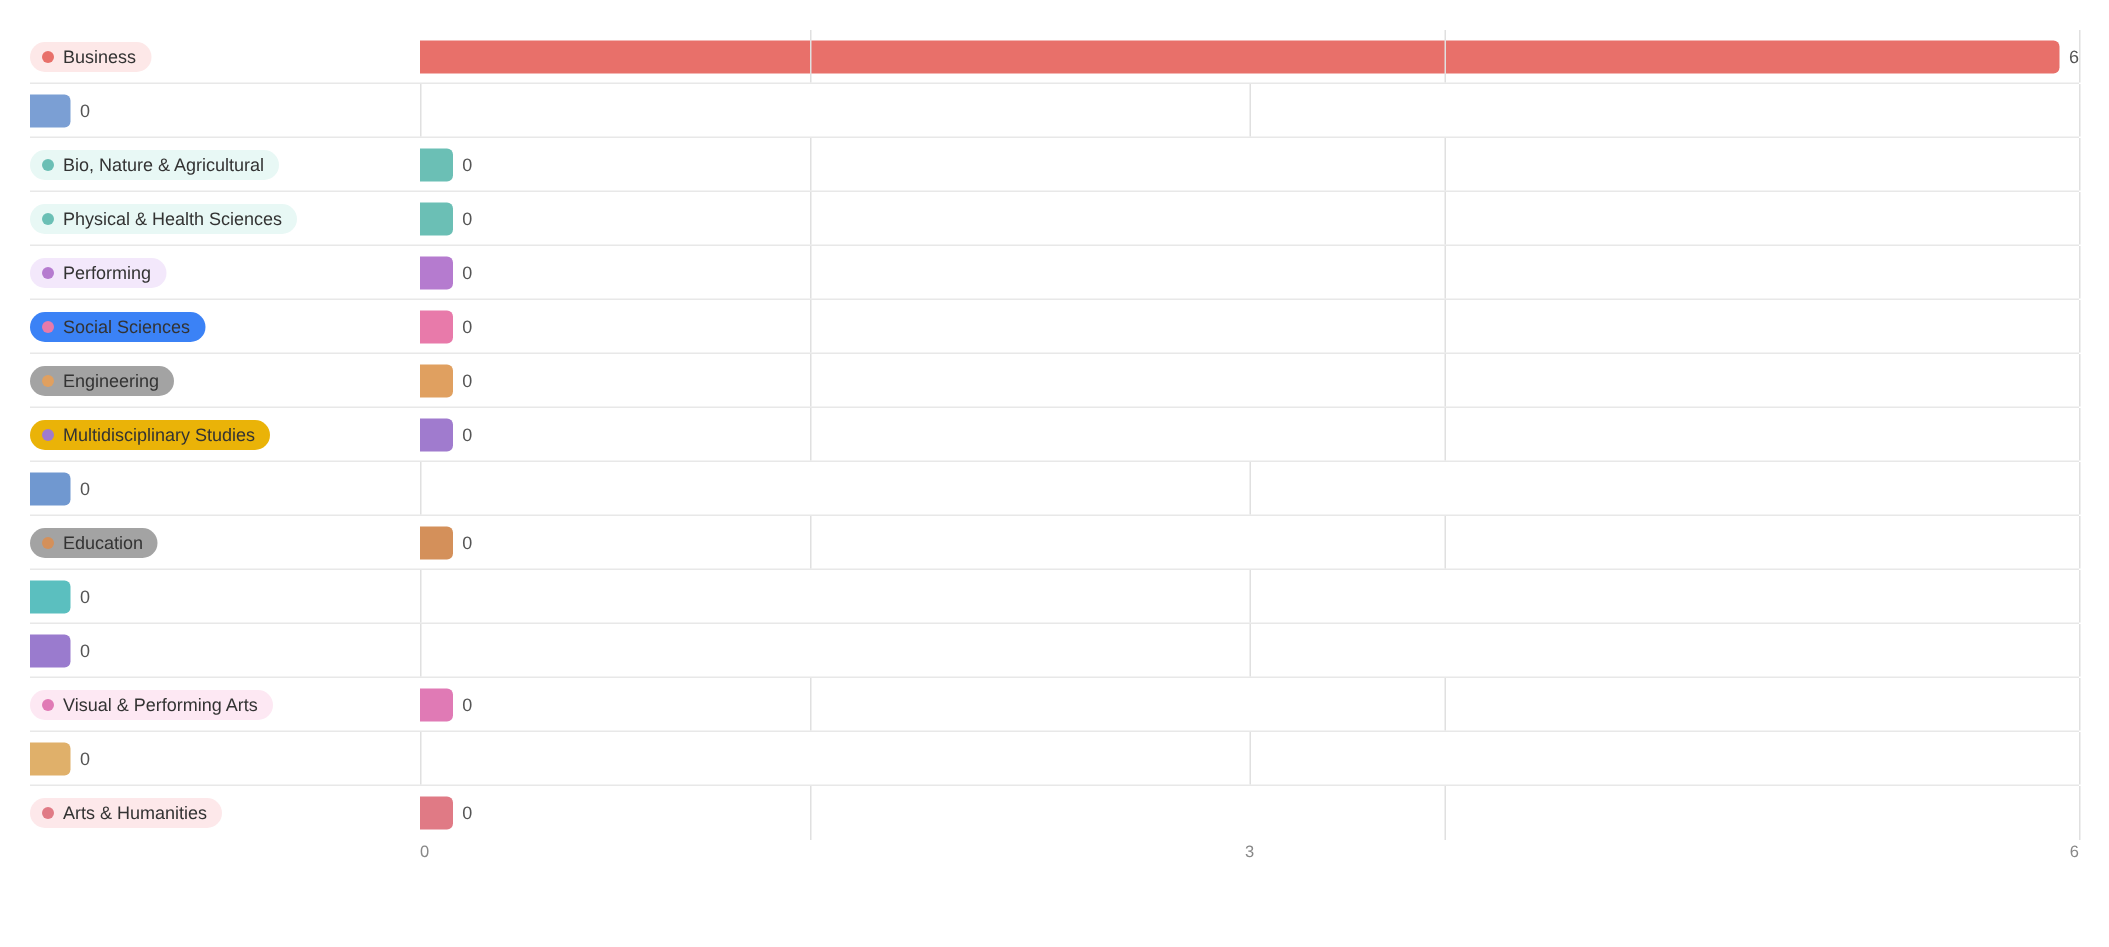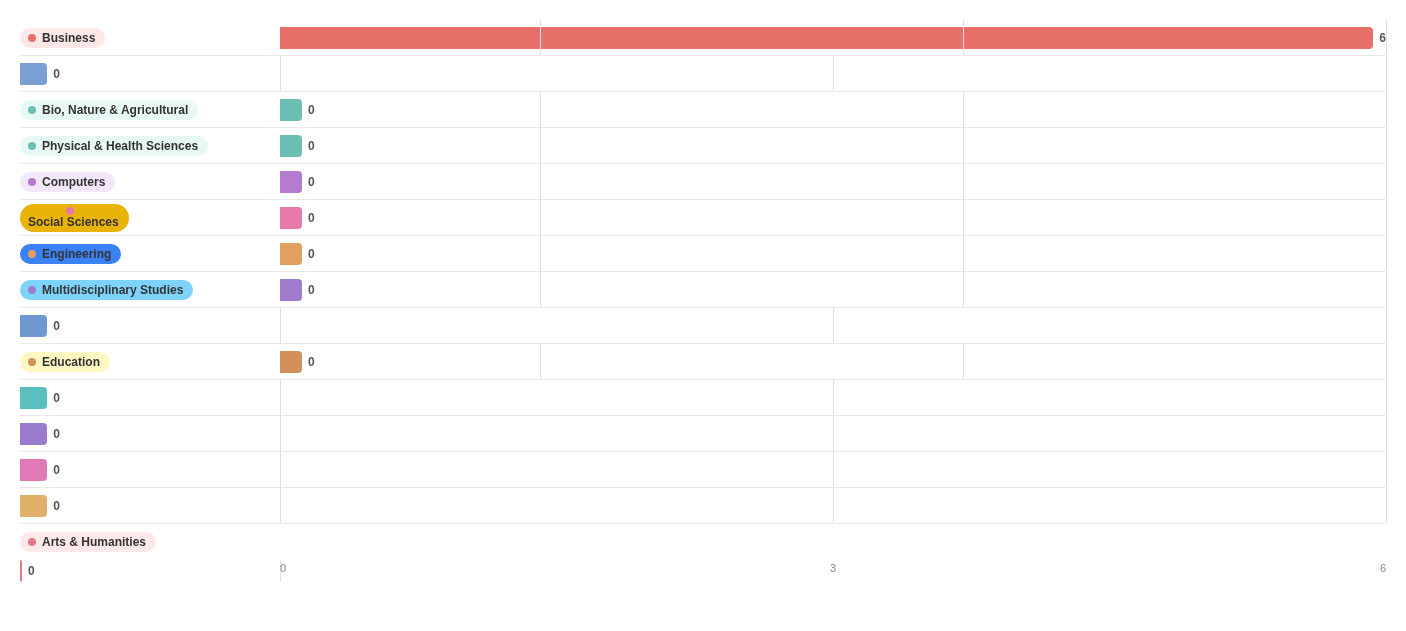--- a/index.html
+++ b/index.html
@@ -19,29 +19,27 @@
       margin-bottom: 4px;
     }
     .source-line {
       text-align: right;
       font-size: 12px;
       color: #888;
       margin-bottom: 10px;
     }
     .bar-row {
       display: flex;
-      align-items: flex-start;
+      align-items: center;
       height: 36px;
       border-bottom: 1px solid #e8e8e8;
       position: relative;
-      font-weight: bold;
     }
     .bar-row:last-child {
       border-bottom: none;
-      flex-direction: column;
     }
     .bar-label {
       width: 260px;
       flex-shrink: 0;
       display: flex;
       align-items: center;
       height: 100%;
     }
     .bar-pill {
       display: inline-flex;
@@ -110,37 +108,37 @@
     .bar-bio { background: #6bbfb5; }
 
     .pill-physical { background: #e8f8f5; }
     .dot-physical { background: #6bbfb5; }
     .bar-physical { background: #6bbfb5; }
 
     .pill-psychology { background: #f3e8fb; }
     .dot-psychology { background: #b57bcf; }
     .bar-psychology { background: #b57bcf; }
 
-    .pill-social { background: #eab308; flex-direction: column; }
+    .pill-social { background: #3b82f6; }
     .dot-social { background: #e87aaa; }
     .bar-social { background: #e87aaa; }
 
-    .pill-engineering { background: #3b82f6; }
+    .pill-engineering { background: #a3a3a3; }
     .dot-engineering { background: #e0a060; }
     .bar-engineering { background: #e0a060; }
 
-    .pill-multi { background: #7dd3fc; }
+    .pill-multi { background: #eab308; }
     .dot-multi { background: #a07bce; }
     .bar-multi { background: #a07bce; }
 
     .pill-science { background: #e6f0ff; }
     .dot-science { background: #7098d0; }
     .bar-science { background: #7098d0; }
 
-    .pill-education { background: #fef9c3; }
+    .pill-education { background: #a3a3a3; }
     .dot-education { background: #d4905a; }
     .bar-education { background: #d4905a; }
 
     .pill-literature { background: #e8f8f8; }
     .dot-literature { background: #5bbfbf; }
     .bar-literature { background: #5bbfbf; }
 
     .pill-liberal { background: #eee8fb; }
     .dot-liberal { background: #9a7bce; }
     .bar-liberal { background: #9a7bce; }
@@ -254,21 +252,21 @@
       </div>
 
         <div class="bar-fill bar-physical" style="width:2%"></div>
         <span class="bar-value">0</span>
       </div>
     </div>
       <div class="bar-row">
       <div class="bar-label">
         <span class="bar-pill pill-psychology">
           <span class="dot dot-psychology"></span>
-          <span>Computers</span>
+          <span>Performing</span>
         </span>
       </div>
       <div class="bar-track">
 
       <div class="grid-lines">
         <div class="grid-line" style="left:0%"></div>
         <div class="grid-line" style="left:50%"></div>
         <div class="grid-line" style="left:100%"></div>
       </div>
 
@@ -385,20 +383,26 @@
         <div class="grid-line" style="left:0%"></div>
         <div class="grid-line" style="left:50%"></div>
         <div class="grid-line" style="left:100%"></div>
       </div>
 
         <div class="bar-fill bar-liberal" style="width:2%"></div>
         <span class="bar-value">0</span>
       </div>
     </div>
       <div class="bar-row">
+      <div class="bar-label">
+        <span class="bar-pill pill-visual">
+          <span class="dot dot-visual"></span>
+          <span>Visual &amp; Performing Arts</span>
+        </span>
+      </div>
       <div class="bar-track">
 
       <div class="grid-lines">
         <div class="grid-line" style="left:0%"></div>
         <div class="grid-line" style="left:50%"></div>
         <div class="grid-line" style="left:100%"></div>
       </div>
 
         <div class="bar-fill bar-visual" style="width:2%"></div>
         <span class="bar-value">0</span>

